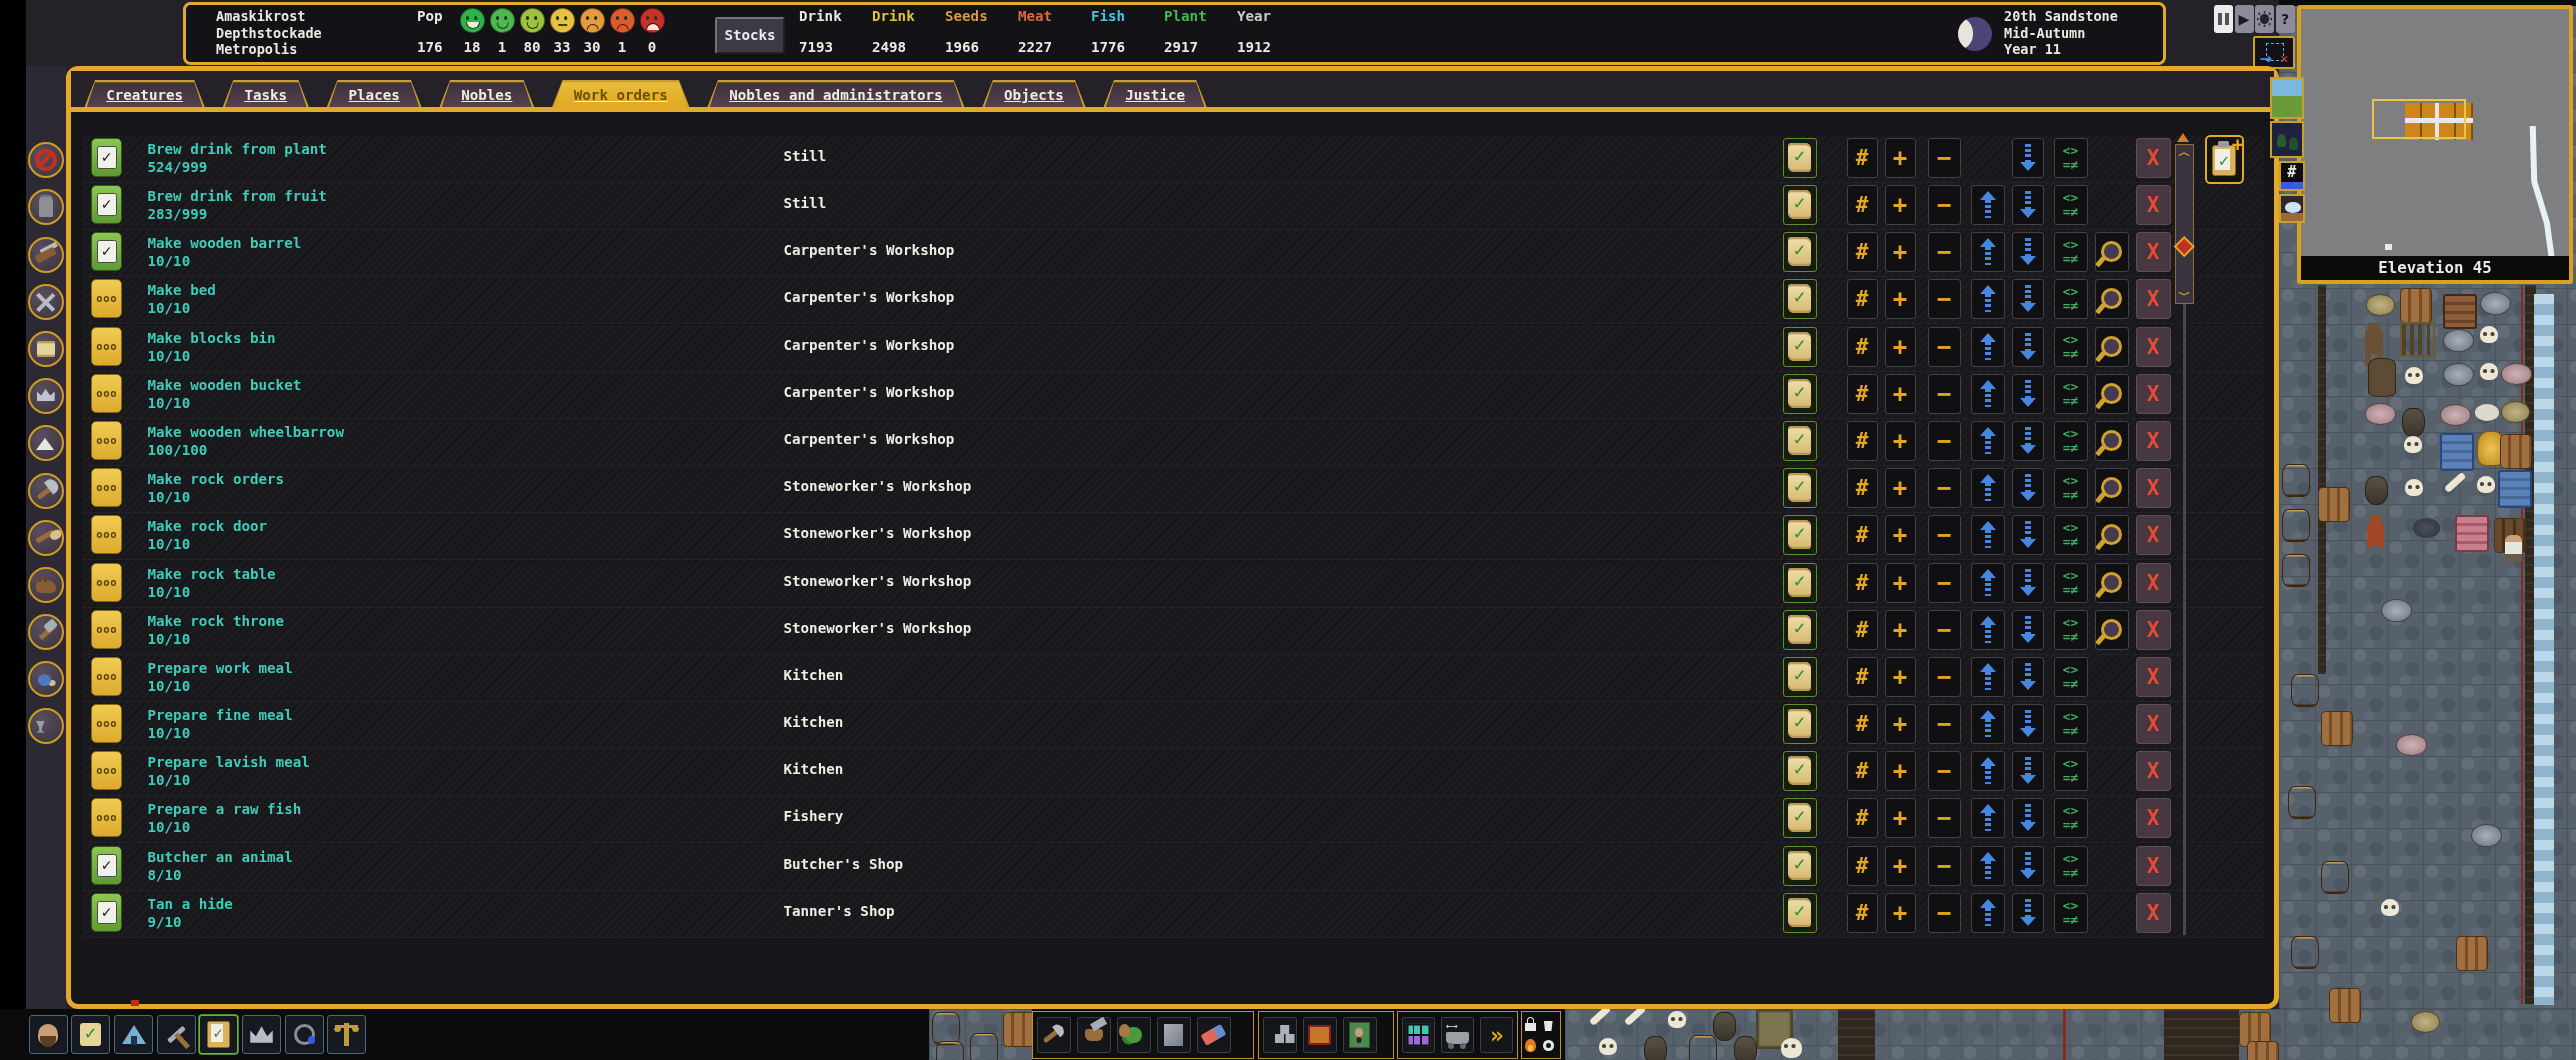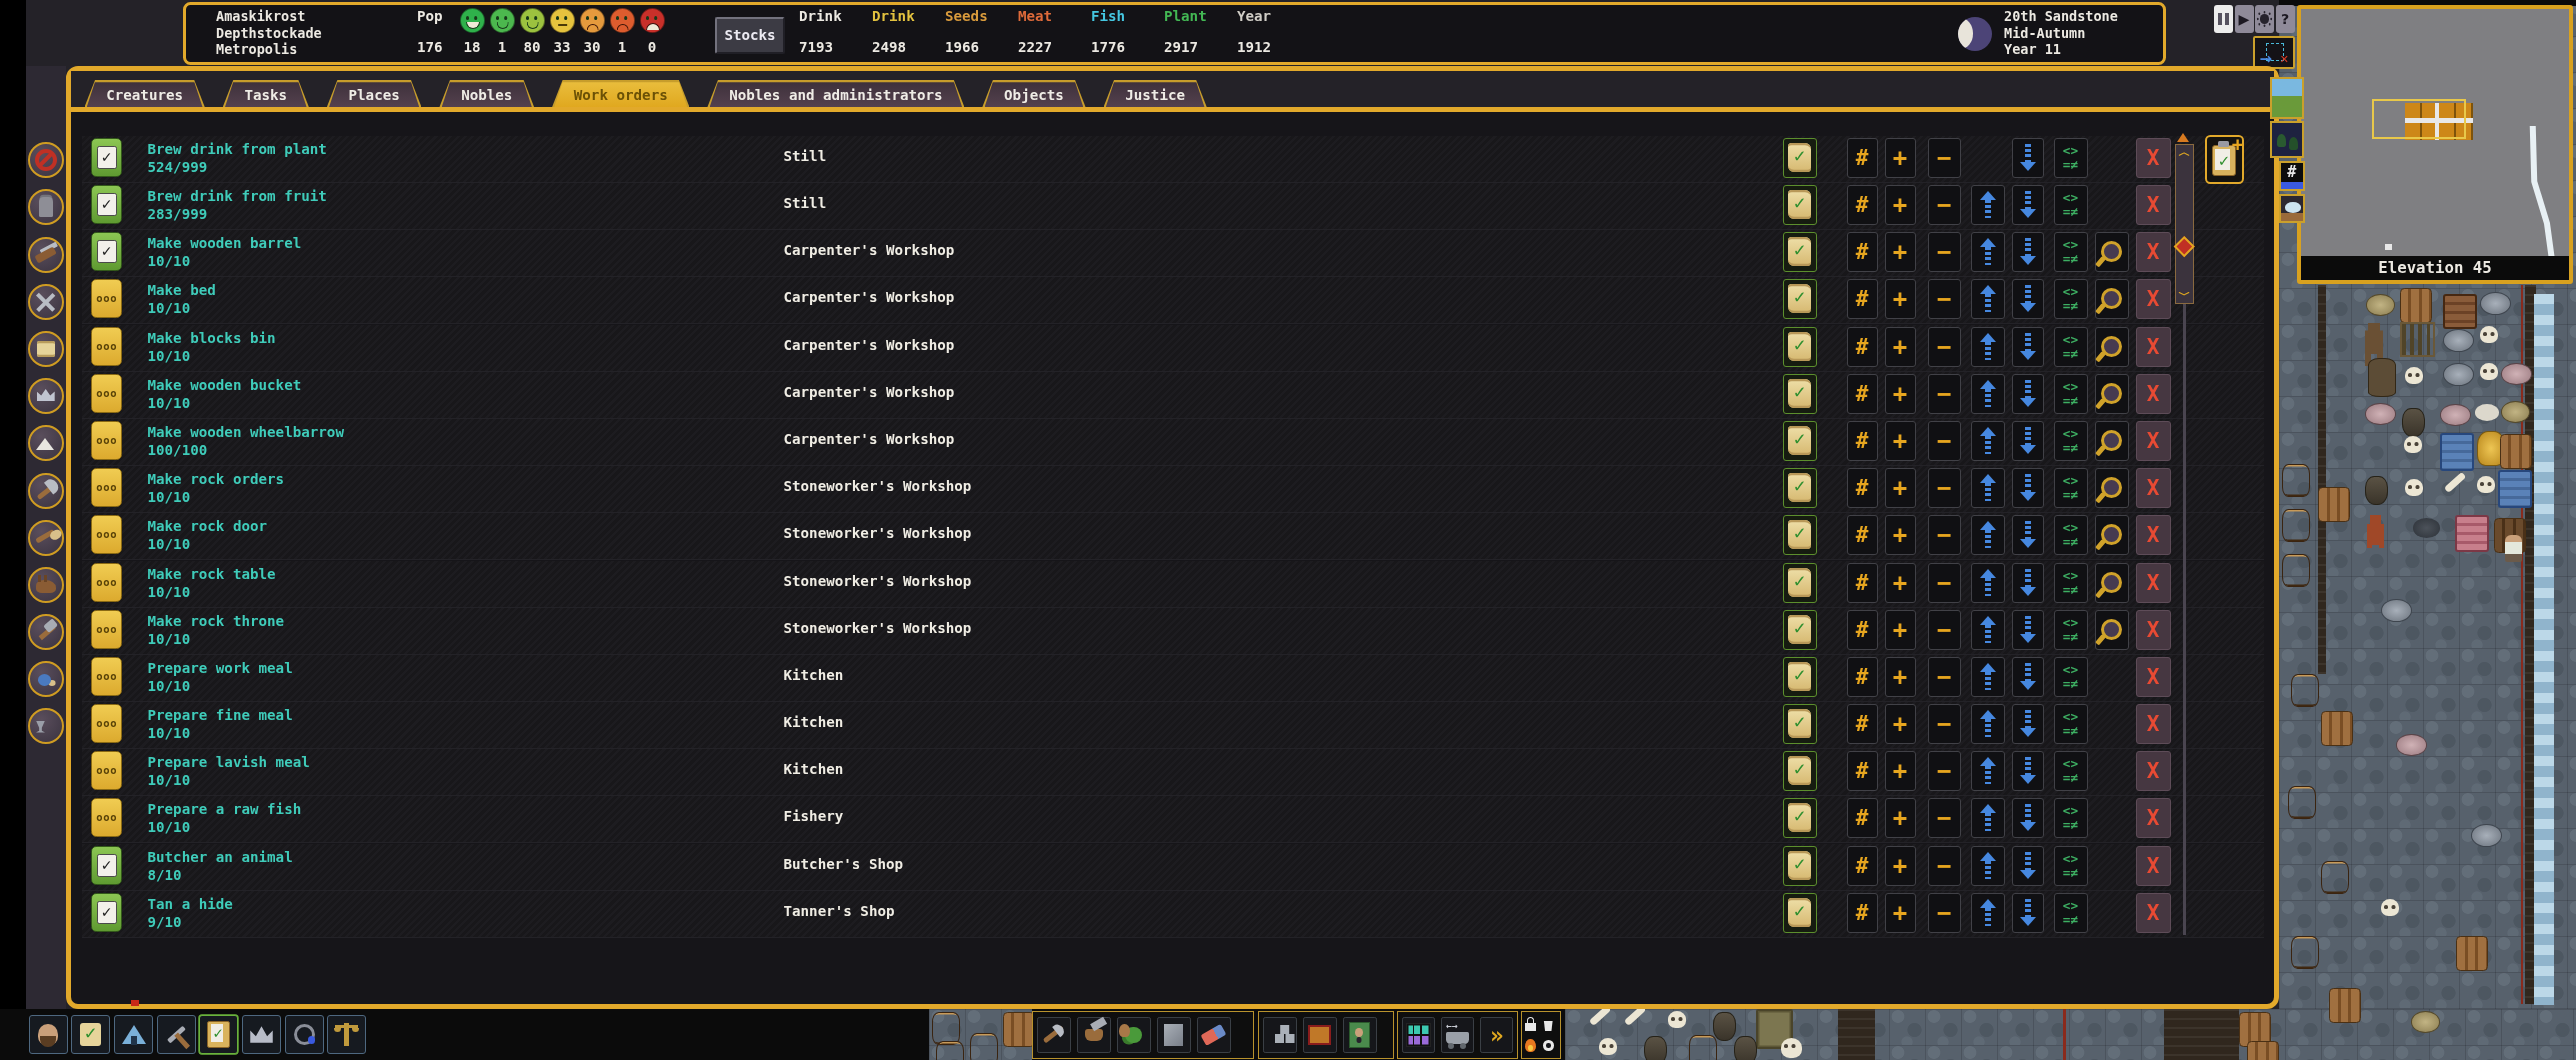--- a/index.html
+++ b/index.html
@@ -101,21 +101,21 @@
   .c-donkey span::after{content:"";position:absolute;left:1.5px;top:-4.5px;width:3.7px;height:6.7px;background:#6a4424;box-shadow:6px 0 0 #6a4424;}
   .c-mallet span{left:7.5px;top:13.5px;width:18px;height:4.5px;background:#9a6c3c;transform:rotate(-40deg);}
   .c-mallet span::after{content:"";position:absolute;right:-3.7px;top:-5.2px;width:12px;height:9px;background:#a8acb4;border-radius:2.2px;}
   .c-pacifier span{left:7.5px;top:10.5px;width:13.5px;height:12px;background:#4a7ac0;border-radius:50%;box-shadow:7.5px 3px 0 -3px #d8c08a;}
   .c-goblets span{left:6px;top:10.5px;width:9px;height:12px;background:#9a9ea8;clip-path:polygon(0 0,100% 0,65% 60%,65% 85%,100% 100%,0 100%,35% 85%,35% 60%);box-shadow:12px 1.5px 0 #84889২0;}
   .c-goblets span::after{content:"";position:absolute;left:12px;top:1.5px;width:9px;height:12px;background:#848892;clip-path:polygon(0 0,100% 0,65% 60%,65% 85%,100% 100%,0 100%,35% 85%,35% 60%);}
   
   .panel{left:66px;top:66px;width:2213px;height:943px;box-sizing:border-box;border:5.2px solid #e2a92b;border-radius:12px;background:#161519;}
   .tabstrip-bg{position:absolute;left:0;top:0;right:0;height:41px;background:#242228;}
   .tab-underline{position:absolute;left:0;right:0;top:36px;height:4.5px;background:#e2a92b;}
-  .tabs{position:absolute;left:13.5px;top:9px;display:flex;}
+  .tabs{position:absolute;left:13.5px;top:9px;display:flex;text-decoration:underline;}
   .tab{position:relative;background:#c79d2b;clip-path:polygon(10.5px 0,calc(100% - 10.5px) 0,100% 100%,0 100%);padding:2.2px 2.2px 0;margin-right:18px;height:27px;box-sizing:border-box;}
   .tab .in{background:linear-gradient(#3e313b,#54414e);clip-path:polygon(8.2px 0,calc(100% - 8.2px) 0,100% 100%,0 100%);height:25px;display:flex;align-items:center;padding:0 19.5px;color:#efece6;font-size:14.2px;white-space:nowrap;}
   .tab.active .in{background:linear-gradient(#e9bd3c,#e0a81f);color:#6b5106;}
   
   .rows{position:absolute;left:0;top:41px;right:0;bottom:0;}
   .row{position:absolute;left:10.5px;right:10.5px;height:46px;border-bottom:1.5px solid #232227;
        background:repeating-linear-gradient(135deg,#1d1c20 0 2.2px,#18171a 2.2px 5.2px);}
   .status-btn{position:absolute;left:9.7px;top:1.5px;width:31px;height:39px;border-radius:5.2px;box-sizing:border-box;display:flex;align-items:center;justify-content:center;}
   .st-validated{background:linear-gradient(#8cc653,#5f9a31);border:1.5px solid #33591a;}
   .st-pending{background:linear-gradient(#f0cc52,#dcaa2e);border:1.5px solid #8a6a14;}

